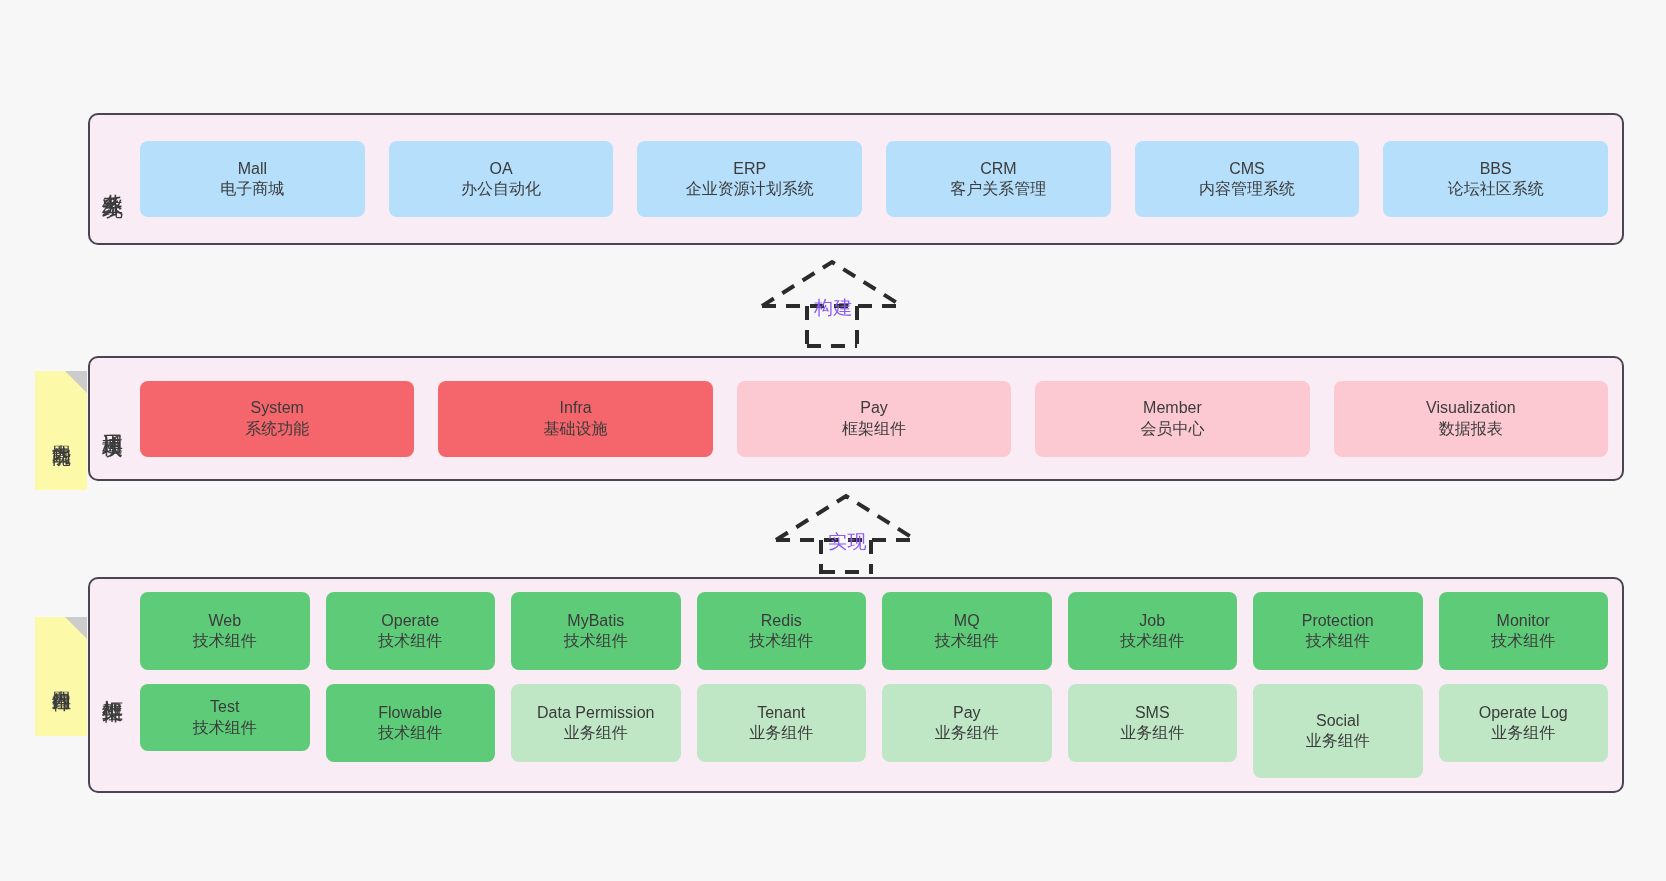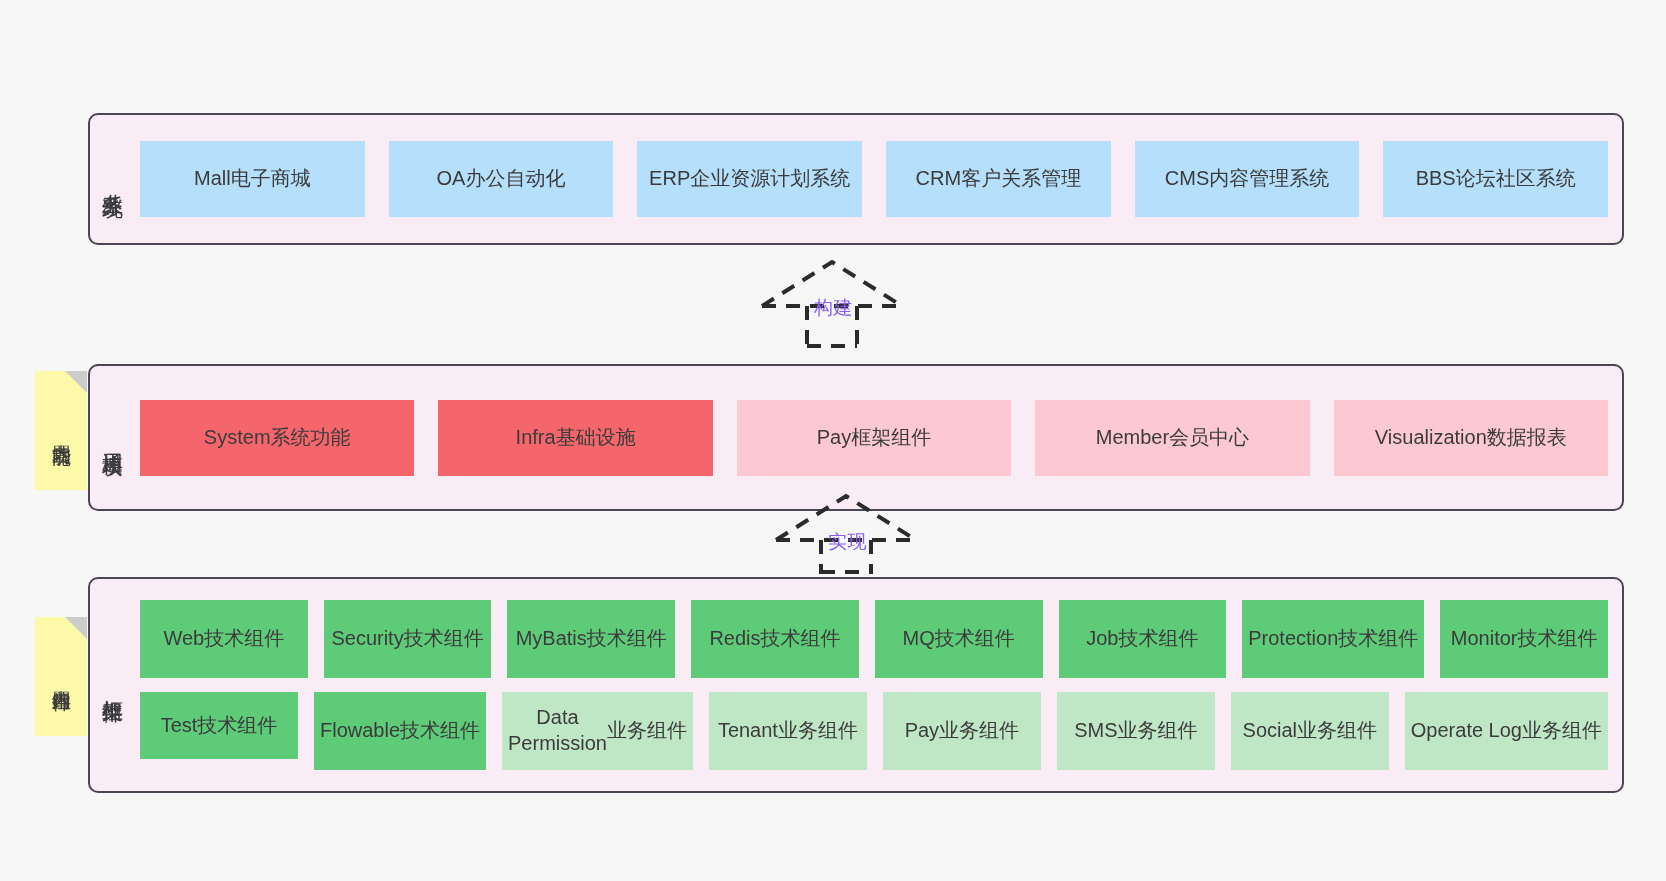--- a/index.html
+++ b/index.html
@@ -61,27 +61,27 @@
   }
 
   .row {
     display: flex;
     flex-direction: row;
     gap: 24px;
   }
 
   .cell {
     flex: 1 1 0;
-    border-radius: 0;
-    display: flex;
-    flex-direction: row;
+    border-radius: 8px;
+    display: flex;
+    flex-direction: column;
     align-items: center;
     justify-content: center;
     text-align: center;
-    font-size: 20px;
+    font-size: 16px;
     line-height: 1.28;
     color: #3b3b3b;
     box-sizing: border-box;
     padding: 4px 6px;
   }
   .cell .l1 { white-space: nowrap; }
   .cell .l2 { white-space: nowrap; }
   .cell.wrap .l1 { white-space: normal; }
 
   
@@ -180,21 +180,21 @@
       <path d="M 105 48 L 105 90" fill="none" stroke="#2b2b2b" stroke-width="4" stroke-dasharray="14,10"></path>
       <path d="M 55 88 L 105 88" fill="none" stroke="#2b2b2b" stroke-width="4" stroke-dasharray="14,10"></path>
     </svg>
     <span class="arrow-label" style="left:62px; top:37px;">构建</span>
   </div>
 
   <div class="note" style="left:35px; top:371px; width:52px; height:119px;">
     <span>内置功能</span>
   </div>
 
-  <div class="layer" id="layer-module" style="left:88px; top:364px; width:1536px; height:147px;">
+  <div class="layer" id="layer-module" style="left:88px; top:356px; width:1536px; height:125px;">
     <div class="layer-label">通用模块</div>
     <div class="layer-body">
       <div class="row">
         <div class="cell c-red" style="height:76px;">
           <span class="l1">System</span>
           <span class="l2">系统功能</span>
         </div>
         <div class="cell c-red" style="height:76px;">
           <span class="l1">Infra</span>
           <span class="l2">基础设施</span>
@@ -233,21 +233,21 @@
   <div class="layer" id="layer-framework" style="left:88px; top:577px; width:1536px; height:216px;">
     <div class="layer-label">框架组件</div>
     <div class="layer-body" style="gap:14px;">
 
       <div class="row" style="gap:16px;">
         <div class="cell c-green" style="height:78px;">
           <span class="l1">Web</span>
           <span class="l2">技术组件</span>
         </div>
         <div class="cell c-green" style="height:78px;">
-          <span class="l1">Security</span>
+          <span class="l1">Operate</span>
           <span class="l2">技术组件</span>
         </div>
         <div class="cell c-green" style="height:78px;">
           <span class="l1">MyBatis</span>
           <span class="l2">技术组件</span>
         </div>
         <div class="cell c-green" style="height:78px;">
           <span class="l1">Redis</span>
           <span class="l2">技术组件</span>
         </div>
@@ -287,21 +287,21 @@
           <span class="l2">业务组件</span>
         </div>
         <div class="cell c-green-light" style="height:78px;">
           <span class="l1">Pay</span>
           <span class="l2">业务组件</span>
         </div>
         <div class="cell c-green-light" style="height:78px;">
           <span class="l1">SMS</span>
           <span class="l2">业务组件</span>
         </div>
-        <div class="cell c-green-light" style="height:78px;">
+        <div class="cell c-green-light" style="height:94px;">
           <span class="l1">Social</span>
           <span class="l2">业务组件</span>
         </div>
         <div class="cell c-green-light" style="height:78px;">
           <span class="l1">Operate Log</span>
           <span class="l2">业务组件</span>
         </div>
       </div>
 
     </div>

